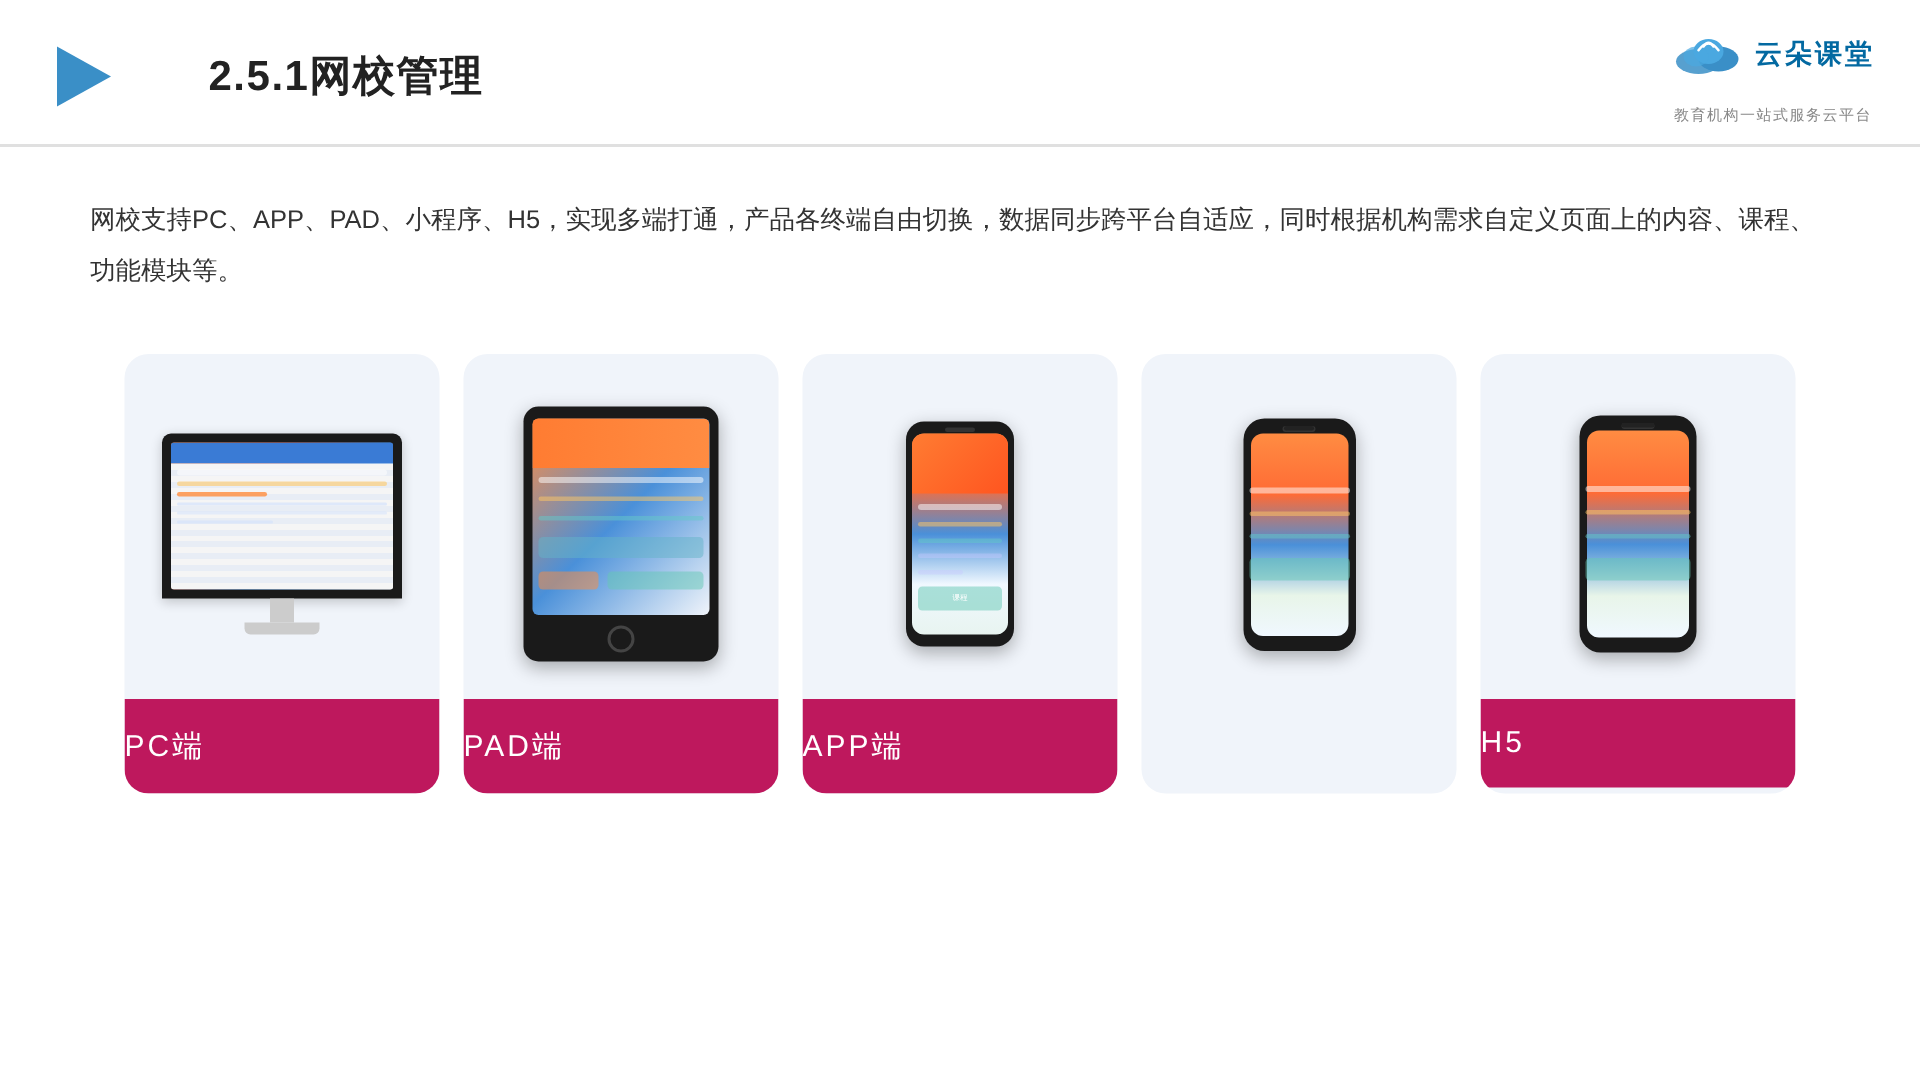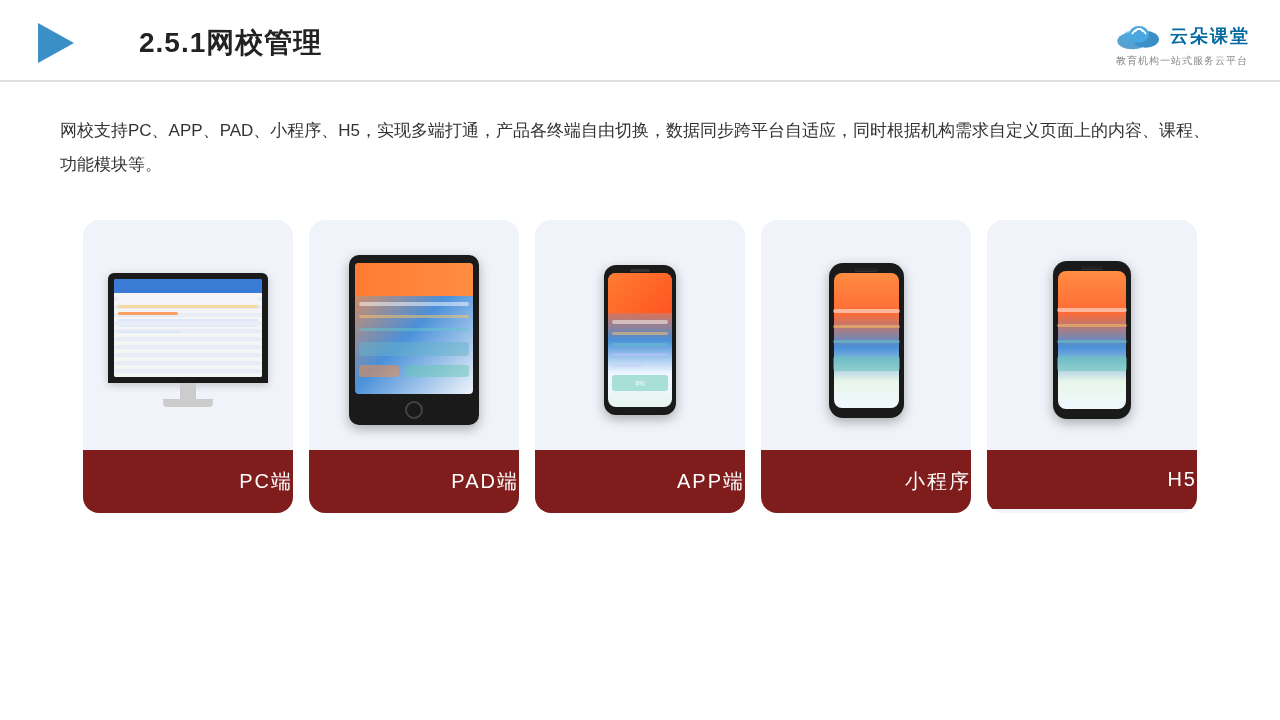--- a/index.html
+++ b/index.html
@@ -51,21 +51,21 @@
     }
     .logo-text {
       font-size: 18px;
       font-weight: bold;
       color: #0369a1;
       letter-spacing: 2px;
     }
     .logo-sub {
       font-size: 10px;
       color: #888;
-      margin-top: 0;
+      margin-top: 16px;
       letter-spacing: 1px;
     }
 
     
     .description {
       padding: 32px 60px 10px 60px;
       font-size: 17px;
       color: #333;
       line-height: 2;
     }
@@ -93,25 +93,25 @@
       width: 100%;
       height: 230px;
       display: flex;
       align-items: center;
       justify-content: center;
       padding: 20px 10px 10px;
     }
 
     .card-label {
       width: 100%;
-      background: #7f1d1d;
+      background: #be185d;
       color: #fff;
       font-size: 20px;
       font-weight: 500;
-      text-align: right;
+      text-align: left;
       padding: 18px 0;
       letter-spacing: 2px;
     }
 
     
     
     .monitor {
       display: flex;
       flex-direction: column;
       align-items: center;
@@ -384,21 +384,20 @@
       <div class="phone-mini">
         <div class="phone-mini-screen">
           <div style="position:absolute;top:5px;left:50%;transform:translateX(-50%);width:20px;height:3px;background:#222;border-radius:2px;z-index:5;"></div>
           <div style="position:absolute;top:30%;left:4px;right:4px;height:4px;background:rgba(255,255,255,0.5);border-radius:2px;"></div>
           <div style="position:absolute;top:40%;left:4px;right:4px;height:3px;background:rgba(255,200,100,0.5);border-radius:2px;"></div>
           <div style="position:absolute;top:50%;left:4px;right:4px;height:3px;background:rgba(100,200,200,0.5);border-radius:2px;"></div>
           <div style="position:absolute;top:60%;left:4px;right:4px;height:15px;background:rgba(100,200,180,0.5);border-radius:3px;"></div>
         </div>
       </div>
     </div>
-    <div class="card-label">小程序</div>
   </div>
 
   <div class="card">
     <div class="card-image-area">
       <div class="phone-h5">
         <div class="phone-h5-screen">
           <div style="position:absolute;top:5px;left:50%;transform:translateX(-50%);width:22px;height:3px;background:#222;border-radius:2px;z-index:5;"></div>
           <div style="position:absolute;top:30%;left:4px;right:4px;height:4px;background:rgba(255,255,255,0.5);border-radius:2px;"></div>
           <div style="position:absolute;top:40%;left:4px;right:4px;height:3px;background:rgba(255,200,100,0.5);border-radius:2px;"></div>
           <div style="position:absolute;top:50%;left:4px;right:4px;height:3px;background:rgba(100,200,200,0.5);border-radius:2px;"></div>

